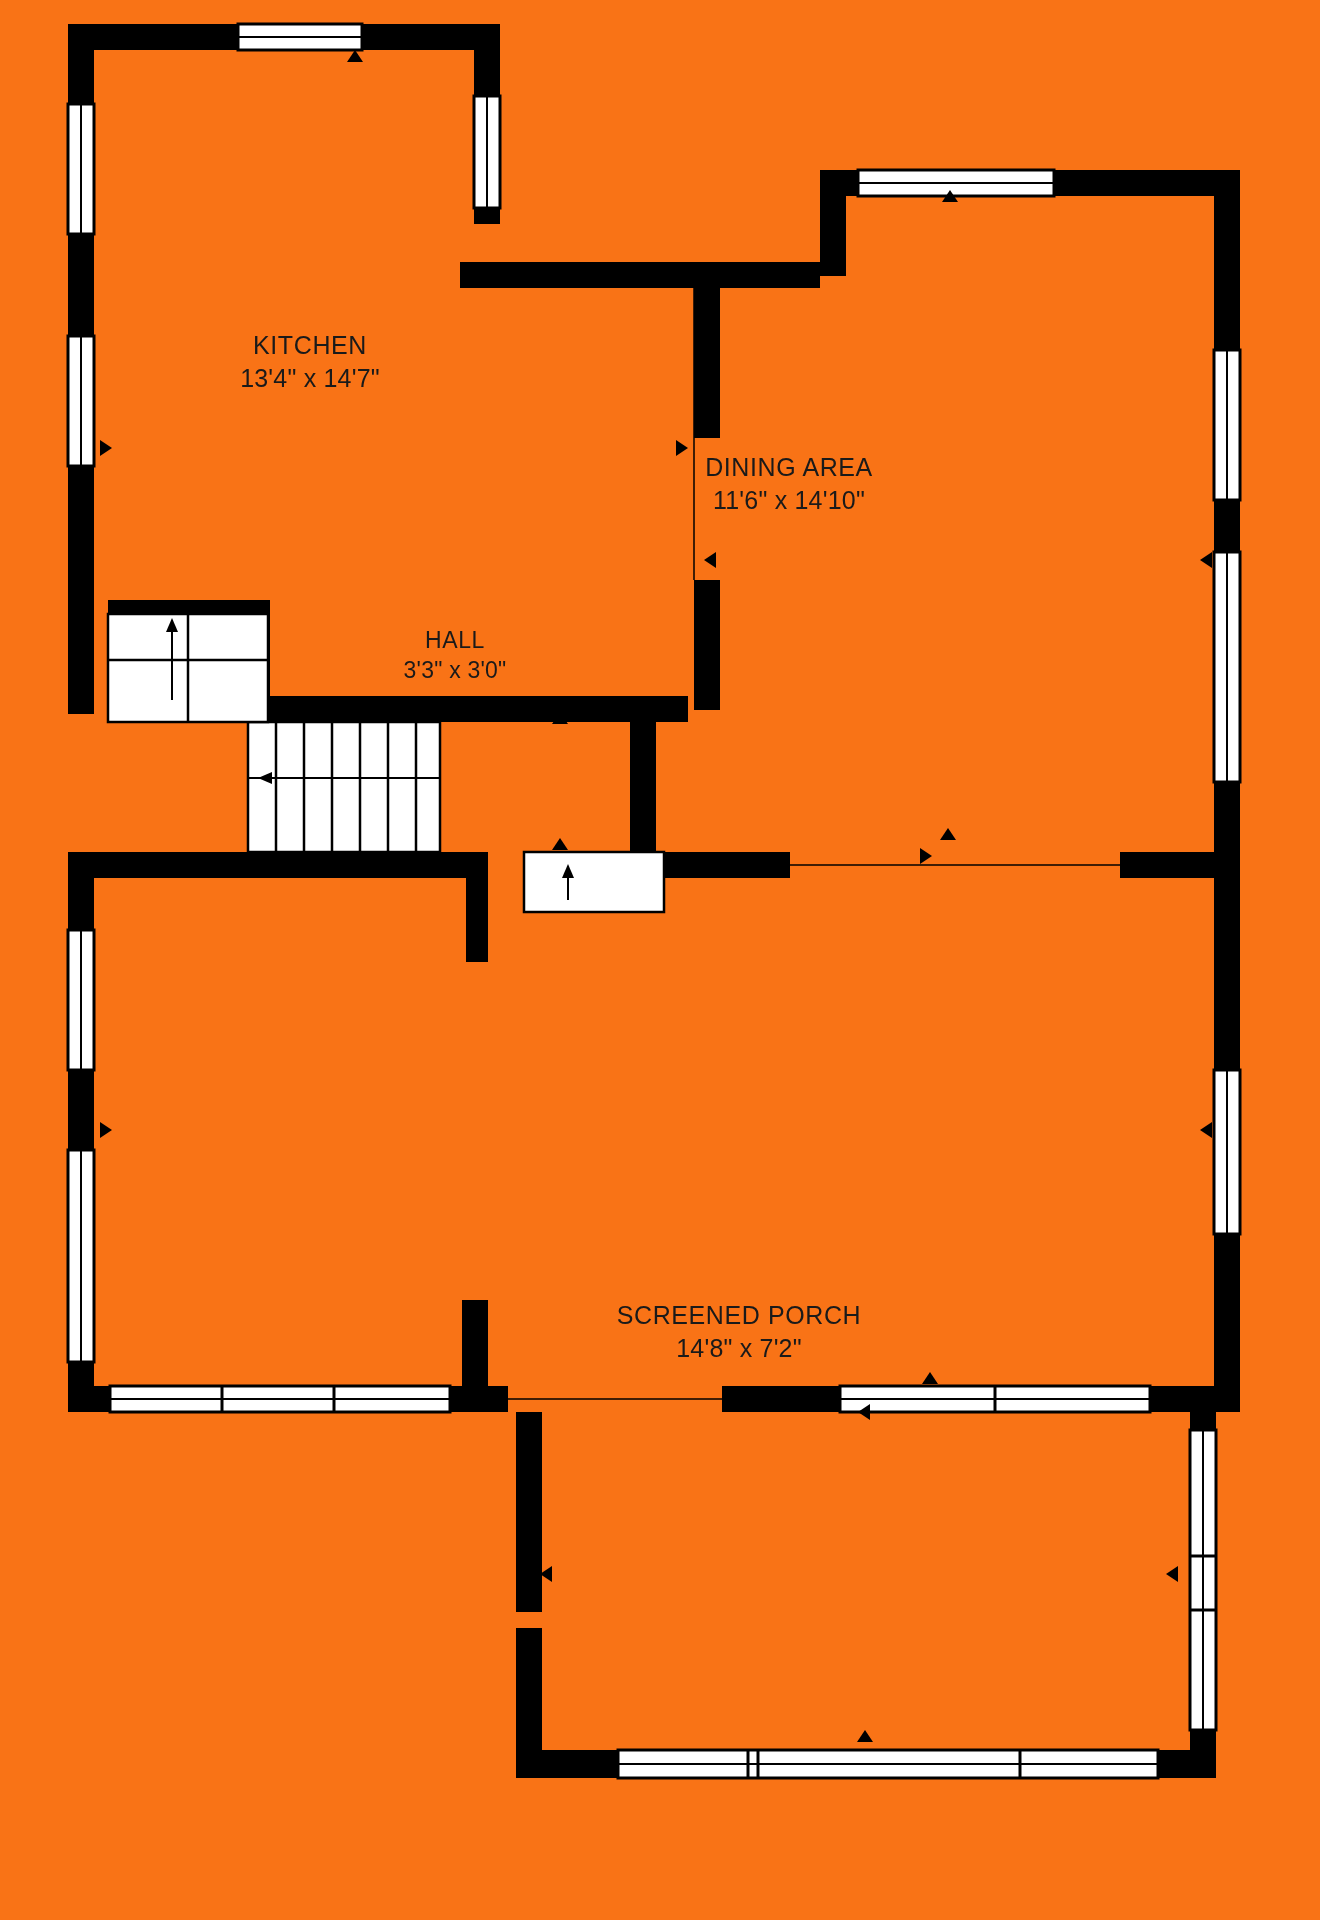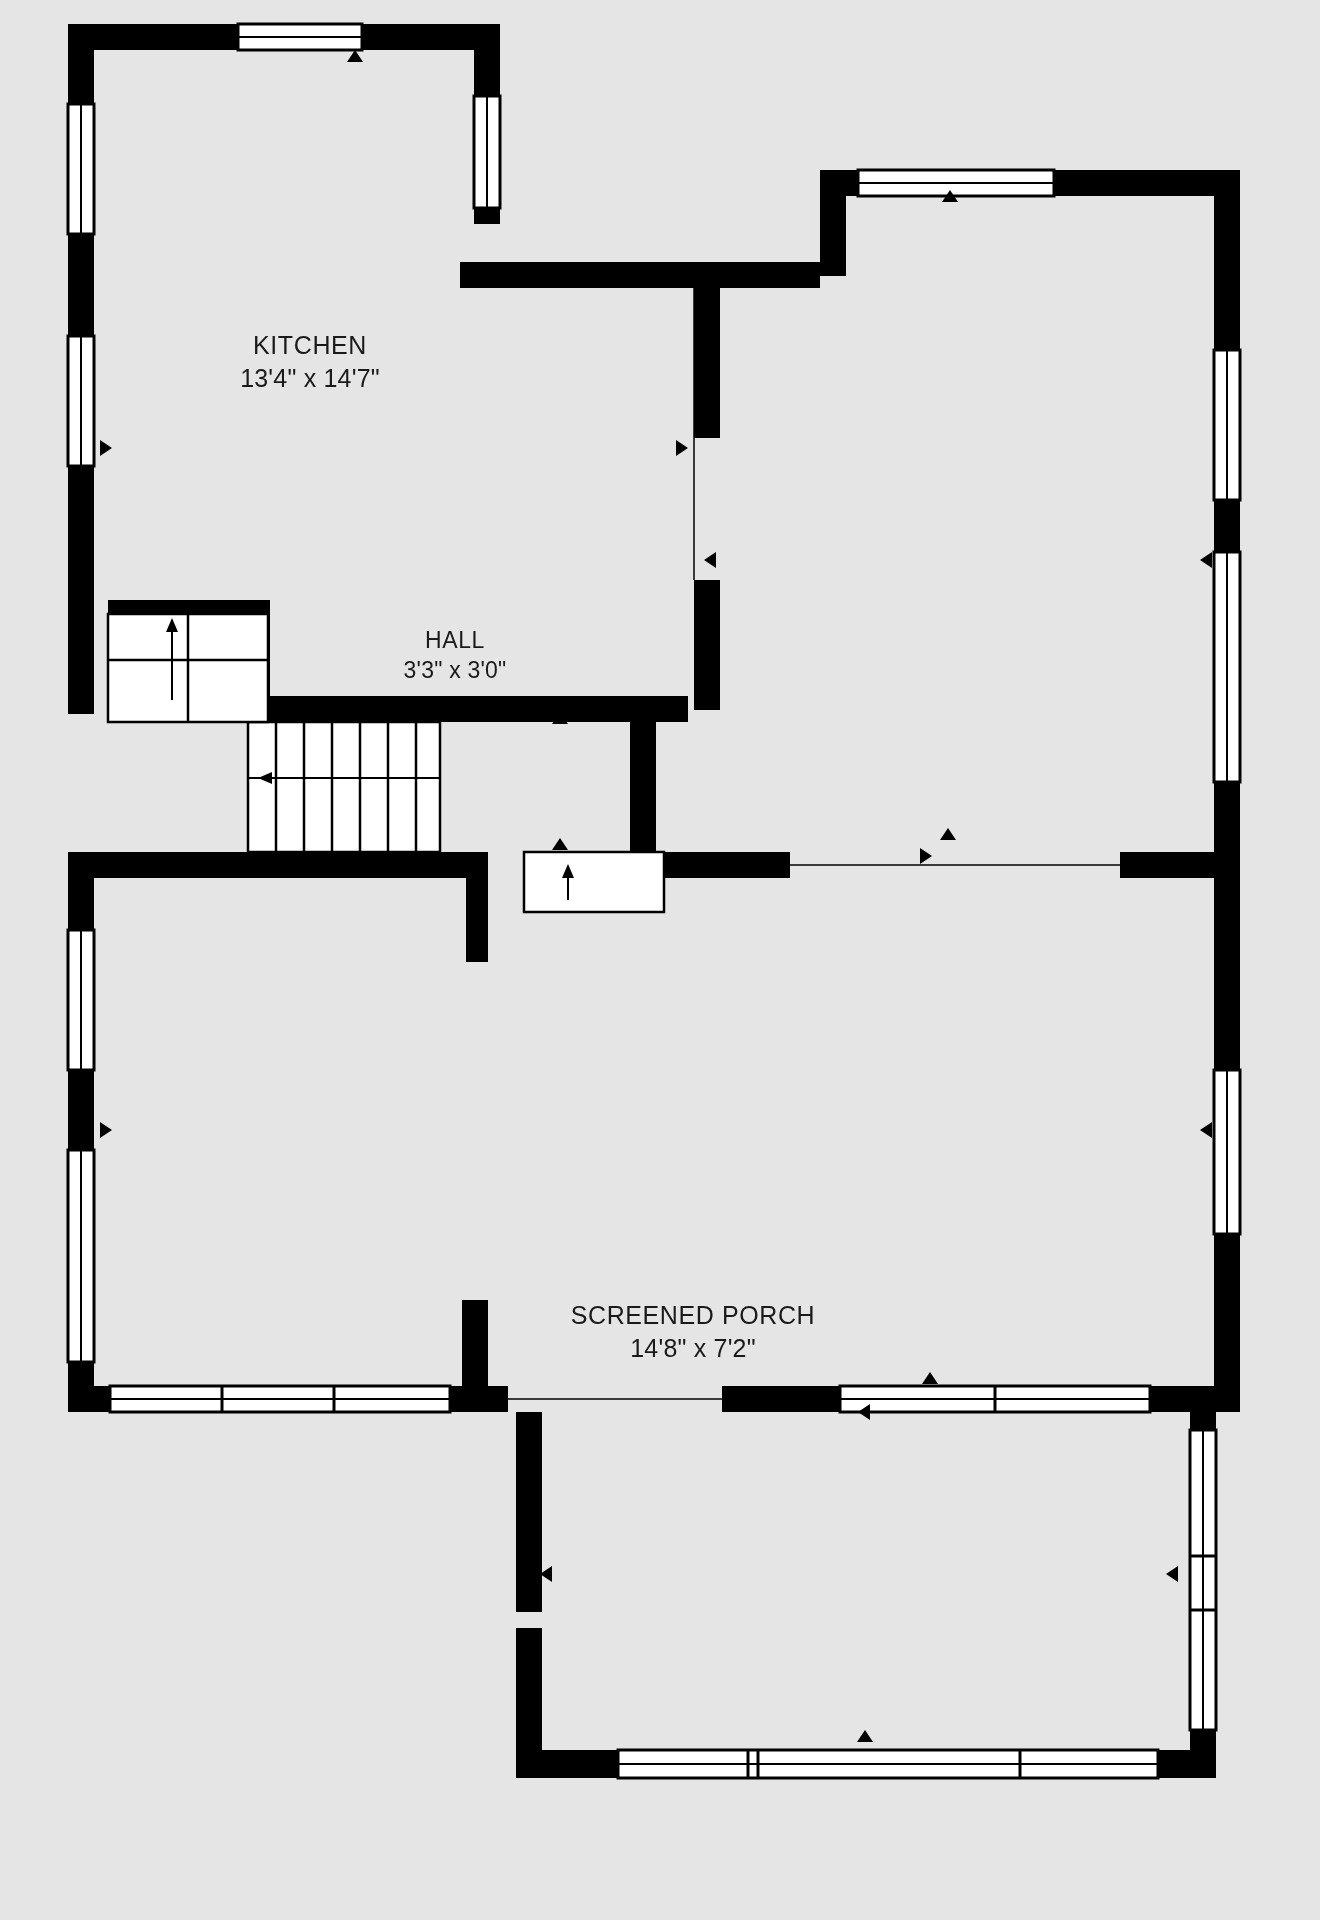--- a/index.html
+++ b/index.html
@@ -11,21 +11,21 @@
     width: 1320px;
     height: 1920px;
     font-family: "Liberation Sans", sans-serif;
     color: #111111;
     overflow: hidden;
   }
   #floorplan {
     position: relative;
     width: 1320px;
     height: 1920px;
-    background: #e5e5e5;
+    background: #f97316;
   }
   svg.plan {
     position: absolute;
     left: 0;
     top: 0;
     width: 1320px;
     height: 1920px;
   }
   .room-label {
     position: absolute;
@@ -191,25 +191,29 @@
       <line x1="790" y1="865" x2="1120" y2="865"></line>
       <line x1="490" y1="1399" x2="722" y2="1399"></line>
     </g>
   </svg>
 
   <div class="room-label" style="left:310px; top:362px;">
     <span class="name">KITCHEN</span>
     <span class="dims">13'4" x 14'7"</span>
   </div>
 
+  <div class="room-label" style="left:789px; top:484px;">
+    <span class="name">DINING AREA</span>
+    <span class="dims">11'6" x 14'10"</span>
+  </div>
 
   <div class="room-label small" style="left:455px; top:655px;">
     <span class="name">HALL</span>
     <span class="dims">3'3" x 3'0"</span>
   </div>
 
 
-  <div class="room-label" style="left:693px; top:1332px;">
+  <div class="room-label" style="left:739px; top:1332px;">
     <span class="name">SCREENED PORCH</span>
     <span class="dims">14'8" x 7'2"</span>
   </div>
 
 </div>
 
 </body></html>

